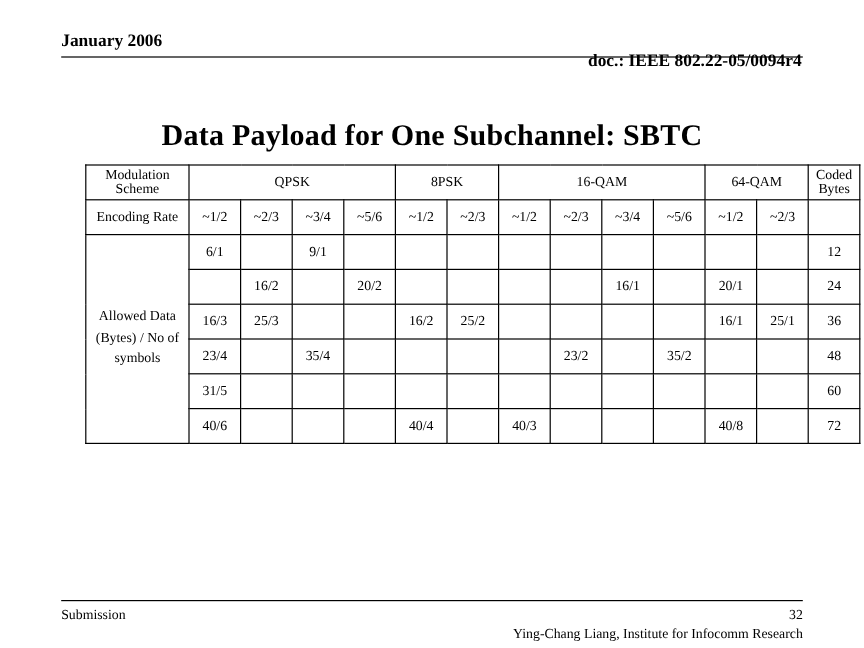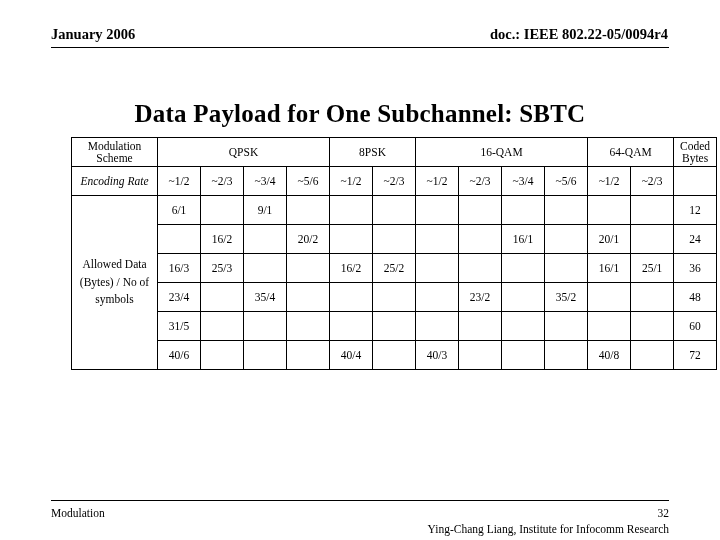--- a/index.html
+++ b/index.html
@@ -28,20 +28,21 @@
     top: 26px;
     width: 618px;
     height: 24px;
   }
   .header-row {
     display: flex;
     align-items: baseline;
     font-size: 14.5px;
     font-weight: bold;
     font-family: "Liberation Serif", serif;
+    flex-direction: column;
   }
   .header-left {
     white-space: nowrap;
   }
   .header-right {
     margin-left: auto;
     white-space: nowrap;
     padding-right: 1px;
   }
   .header-rule {
@@ -95,21 +96,20 @@
   }
   td.hdr-big {
     font-size: 14px;
   }
   td.rate {
     height: 44px;
     font-size: 12.5px;
   }
   td.rate-label {
     font-size: 12.5px;
-    font-style: italic;
   }
   td.sidelabel {
     font-size: 13px;
     line-height: 1.55;
   }
   td.data {
     height: 35.5px;
     font-size: 12.5px;
   }
   td.coded {
@@ -322,18 +322,18 @@
           <td class="data coded">72</td>
         </tr>
       </tbody>
     </table>
   </div>
 
   <div class="footer">
     <div class="footer-rule"></div>
     <div class="footer-row">
       <span class="footer-center">32</span>
-      <span class="footer-left">Modulation</span>
+      <span class="footer-left">Submission</span>
       <span class="footer-right">Ying-Chang Liang, Institute for Infocomm Research</span>
     </div>
   </div>
 
 </div>
 
 </body></html>

